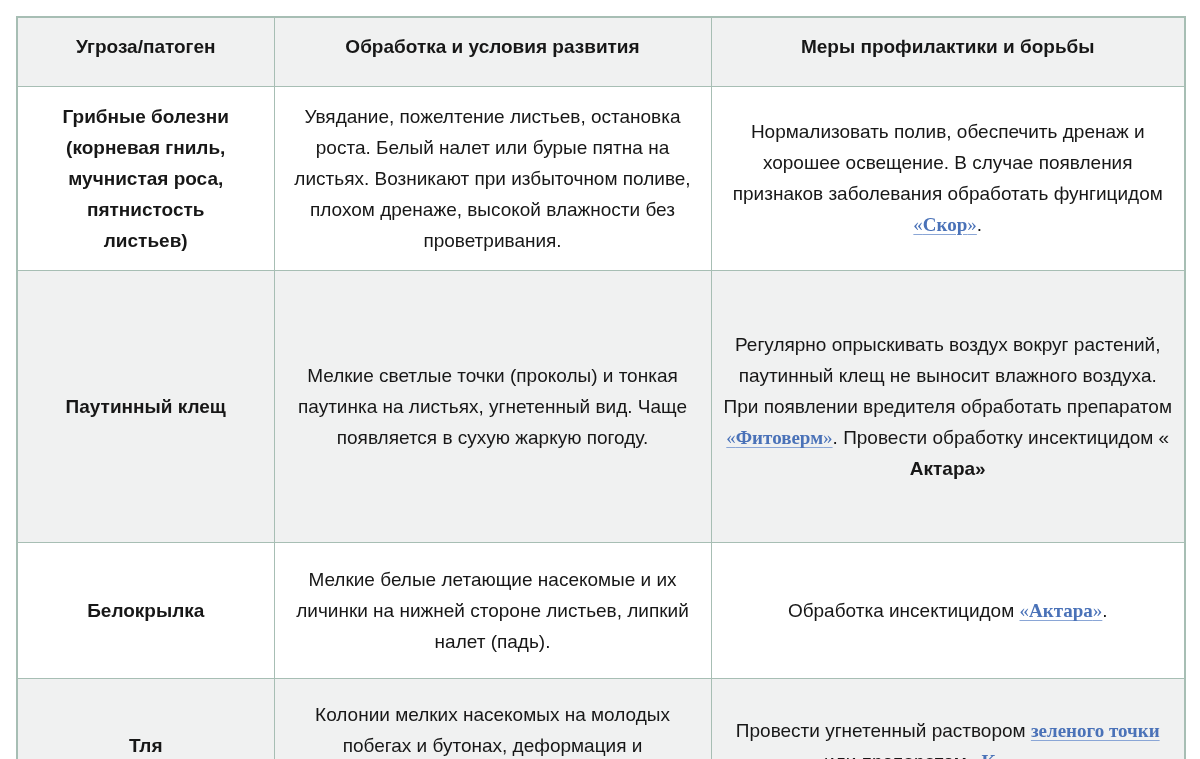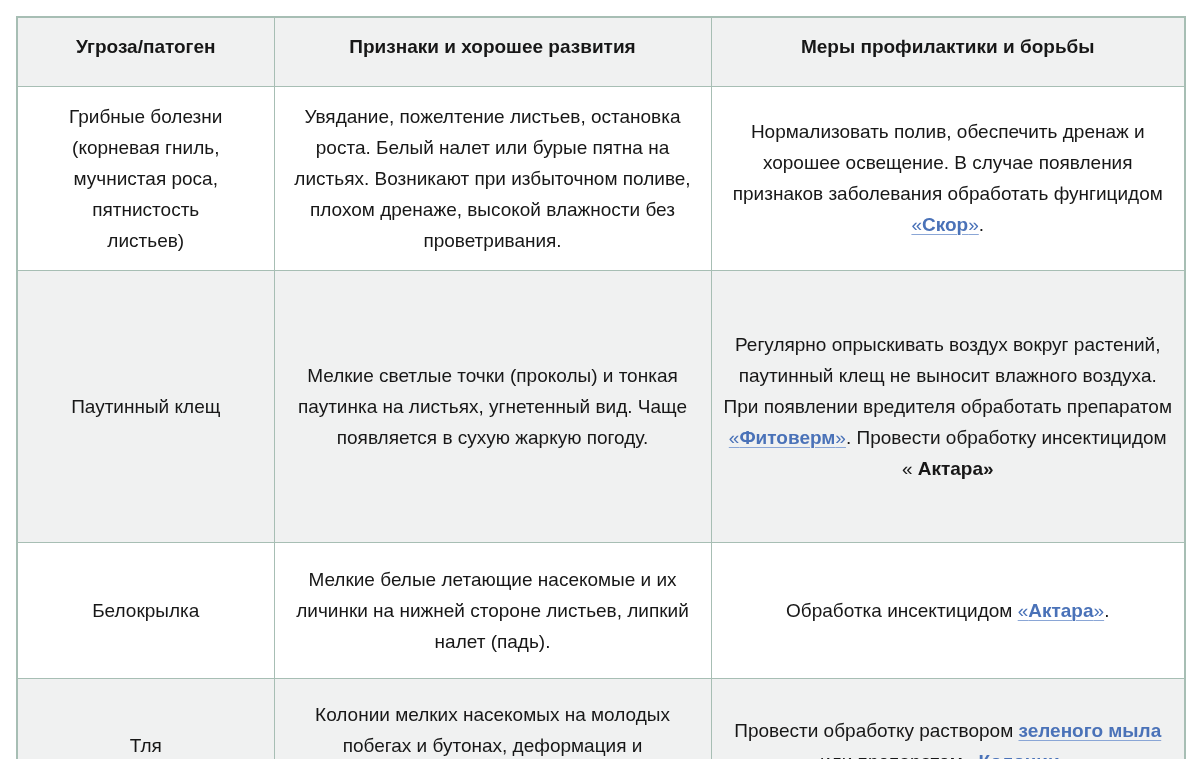--- a/index.html
+++ b/index.html
@@ -43,50 +43,51 @@
     font-weight:700;
     padding:4px 10px 14px 10px;
   }
   tbody tr:nth-child(odd){background:#ffffff;}
   tbody tr:nth-child(even){background:var(--stripe-bg);}
   tbody tr:nth-child(1) td{height:184px;}
   tbody tr:nth-child(2) td{height:272px;}
   tbody tr:nth-child(3) td{height:136px;}
   tbody tr:nth-child(4) td{height:136px;}
   td.threat-cell{
-    font-weight:400;
+    font-weight:700;
     padding-left:34px;
     padding-right:34px;
   }
   span.b{font-weight:700;}
   a.cell-link{
     color:var(--link);
     text-decoration:underline;
     text-decoration-thickness:1px;
     text-decoration-color:var(--link-underline);
     text-underline-offset:3px;
     cursor:pointer;
+    font-family:Liberation Serif, serif;
   }
   a.cell-link .lb{font-weight:700;}
   a.cell-link .ln{font-weight:400;}
 </style>
 </head>
 <body>
 
 <div class="wrap">
   <table class="threats">
     <colgroup>
         <col class="c1">
         <col class="c2">
         <col class="c3">
       </colgroup>
     <thead>
       <tr>
         <th>Угроза/патоген</th>
-        <th>Признаки и хорошее развития</th>
+        <th>Обработка и условия развития</th>
         <th>Меры профилактики и борьбы</th>
       </tr>
     </thead>
     <tbody>
         <tr>
           <td class="threat-cell">Грибные болезни (корневая гниль, мучнистая роса, пятнистость листьев)</td>
           <td><span class="n">Увядание, пожелтение листьев, остановка роста. Белый налет или бурые пятна на листьях. Возникают при избыточном поливе, плохом дренаже, высокой влажности без проветривания.</span></td>
           <td><span class="n">Нормализовать полив, обеспечить дренаж и хорошее освещение. В случае появления признаков заболевания обработать фунгицидом </span><a class="cell-link" href="#"><span class="ln">«</span><span class="lb">Скор</span><span class="ln">»</span></a><span class="n">.</span></td>
         </tr>
         <tr>
@@ -95,17 +96,17 @@
           <td><span class="n">Регулярно опрыскивать воздух вокруг растений, паутинный клещ не выносит влажного воздуха. При появлении вредителя обработать препаратом </span><a class="cell-link" href="#"><span class="ln">«</span><span class="lb">Фитоверм</span><span class="ln">»</span></a><span class="n">. Провести обработку инсектицидом « </span><span class="b">Актара»</span></td>
         </tr>
         <tr>
           <td class="threat-cell">Белокрылка</td>
           <td><span class="n">Мелкие белые летающие насекомые и их личинки на нижней стороне листьев, липкий налет (падь).</span></td>
           <td><span class="n">Обработка инсектицидом </span><a class="cell-link" href="#"><span class="ln">«</span><span class="lb">Актара</span><span class="ln">»</span></a><span class="n">.</span></td>
         </tr>
         <tr>
           <td class="threat-cell">Тля</td>
           <td><span class="n">Колонии мелких насекомых на молодых побегах и бутонах, деформация и скручивание листьев.</span></td>
-          <td><span class="n">Провести обработку раствором </span><a class="cell-link" href="#"><span class="lb">зеленого мыла</span></a><span class="n"> или препаратом </span><a class="cell-link" href="#"><span class="ln">«</span><span class="lb">Колонии</span><span class="ln">»</span></a><span class="n">.</span></td>
+          <td><span class="n">Провести угнетенный раствором </span><a class="cell-link" href="#"><span class="lb">зеленого точки</span></a><span class="n"> или препаратом </span><a class="cell-link" href="#"><span class="ln">«</span><span class="lb">Колонии</span><span class="ln">»</span></a><span class="n">.</span></td>
         </tr>
       </tbody>
   </table>
 </div>
 
 </body></html>

